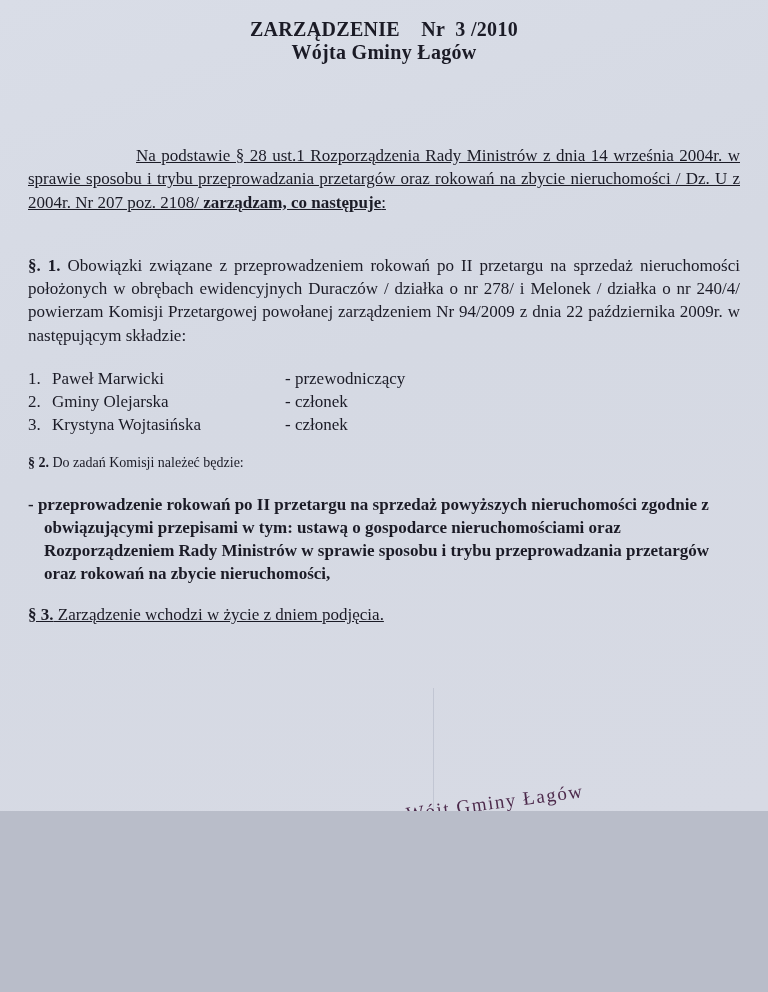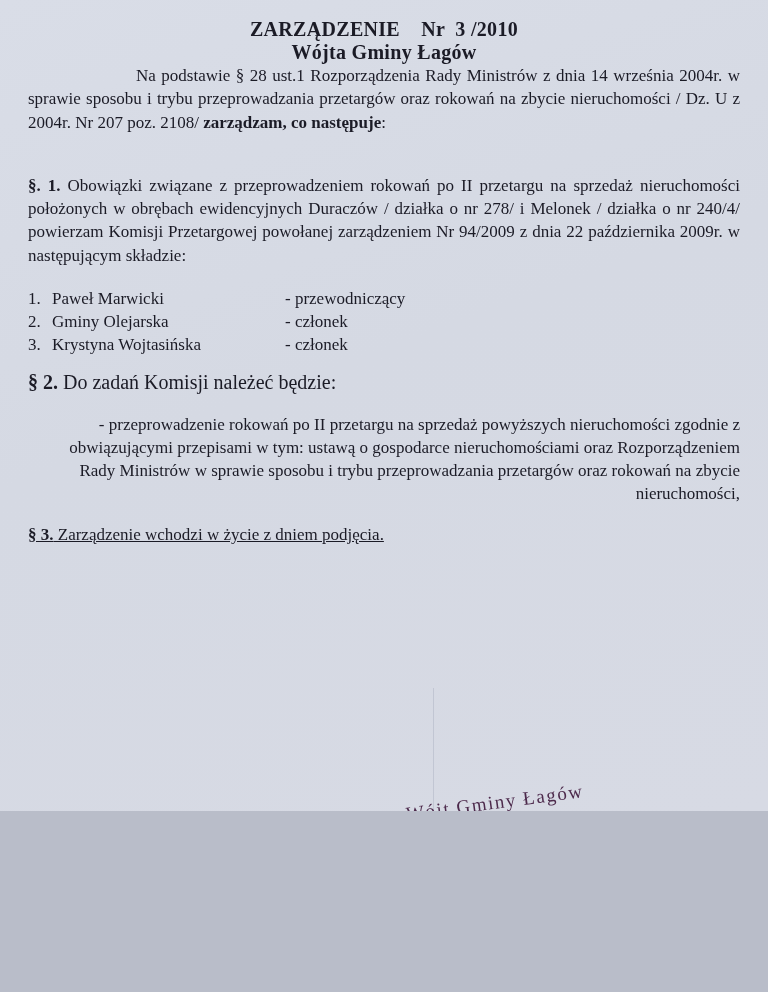--- a/index.html
+++ b/index.html
@@ -45,53 +45,56 @@
     word-spacing: 2.5px;
   }
 
   .body-par {
     margin: 0 28px;
     font-size: 17px;
     line-height: 23.3px;
     text-align: justify;
   }
   .legal {
+    margin-top: 80px;
     text-indent: 108px;
+    text-decoration: underline;
   }
   .par1 { margin-top: 40px; }
   .b { font-weight: bold; }
 
   .committee {
     margin: 20px 28px 0 28px;
     font-size: 17px;
     line-height: 23px;
   }
   .committee .row { display: flex; }
   .committee .num  { width: 24px; }
   .committee .name { width: 233px; }
   .committee .role { flex: 1; }
 
   .par2 {
     margin: 15px 28px 0 28px;
-    font-size: 20px;
+    font-size: 14px;
     line-height: 23px;
     text-align: left;
   }
 
   .tasks {
     margin: 19px 28px 0 28px;
     padding: 0;
     list-style: none;
     font-size: 17px;
     line-height: 23px;
   }
   .tasks li {
     padding-left: 16px;
     text-indent: -16px;
-    text-align: right;
+    text-align: left;
+    font-weight: bold;
   }
 
   .par3 {
     margin: 18px 28px 0 28px;
     font-size: 17px;
     line-height: 23px;
     text-align: left;
     text-decoration: underline;
   }
 

